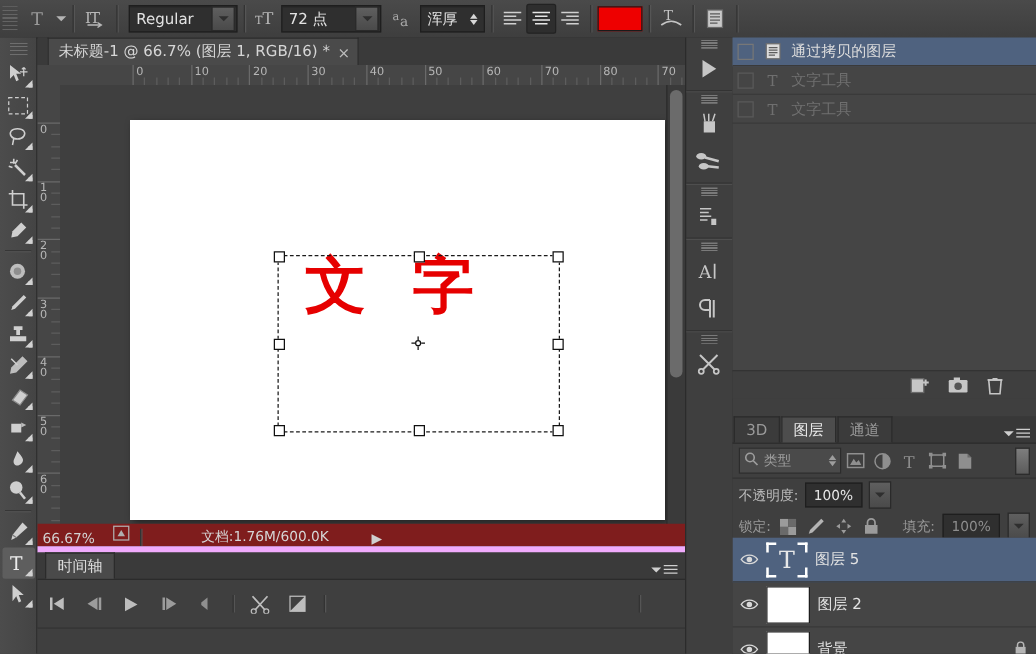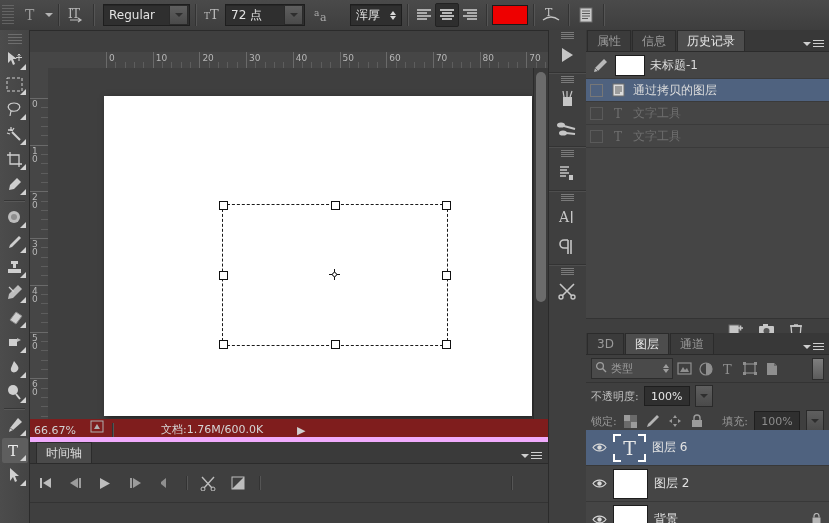--- a/index.html
+++ b/index.html
@@ -237,21 +237,21 @@
 
     <div style="width:7px;"></div>
 
     <span class="ob-icon">
       <svg width="20" height="16" viewBox="0 0 20 16">
         <text x="0" y="9" font-family="DejaVu Serif,serif" font-size="9" fill="#a9a9a9">a</text>
         <text x="6" y="14" font-family="DejaVu Serif,serif" font-size="11" fill="#a9a9a9">a</text>
       </svg>
     </span>
 
-    <div class="combo" style="width:50px;margin-left:14px;">
+    <div class="combo" style="width:50px;">
       <span class="txt">浑厚</span>
       <span class="btn" style="background:none;border:none;width:14px;">
         <span class="spin">
             <i class="caret-up-s"></i>
             <i class="caret-dn-s"></i>
           </span>
       </span>
     </div>
 
     <div class="ob-sep"></div>
@@ -416,20 +416,26 @@
       <i class="tri"></i>
     </div>
     <div class="tool">
       <svg width="17" height="17" viewBox="0 0 17 17">
           <path d="M4 1 L4 14 L7 10 L9 15 L11 14 L9 9 L13 9 Z" fill="#cfcfcf"></path>
         </svg>
       <i class="tri"></i>
     </div>
   </div>
 
+  <div id="tabbar">
+    <div id="doc-tab">
+      <span class="label">未标题-1 @ 66.7% (图层 1, RGB/16) *</span>
+      <span class="closex">×</span>
+    </div>
+  </div>
 
   <div id="canvas-area">
     <div id="ruler-corner"></div>
     <div id="ruler-h">
         <i class="rh-tick" style="left: 58px;"></i>
         <span class="rh-lbl" style="left: 58px;">0</span>
         <i class="rh-tick minor" style="left: 67.34px;"></i>
         <i class="rh-tick minor" style="left: 76.68px;"></i>
         <i class="rh-tick minor" style="left: 86.02px;"></i>
         <i class="rh-tick minor" style="left: 95.36px;"></i>
@@ -529,20 +535,21 @@
         <i class="rv-tick minor" style="top: 328.88px;"></i>
         <i class="rv-tick minor" style="top: 338.22px;"></i>
         <i class="rv-tick minor" style="top: 347.56px;"></i>
         <i class="rv-tick" style="top: 356.9px;"></i>
         <span class="rv-lbl" style="top: 358.9px;">70</span>
         <i class="rv-tick minor" style="top: 366.24px;"></i>
       </div>
 
     <div id="doc-window">
       <div id="page">
+        <div id="art-text" style="color: rgb(230, 0, 0);">文 字</div>
         <div id="bbox">
           <i class="handle" style="left:-4px;top:-4px;"></i>
           <i class="handle" style="left:50%;margin-left:-4px;top:-4px;"></i>
           <i class="handle" style="right:-4px;top:-4px;"></i>
           <i class="handle" style="left:-4px;top:50%;margin-top:-4px;"></i>
           <i class="handle" style="right:-4px;top:50%;margin-top:-4px;"></i>
           <i class="handle" style="left:-4px;bottom:-4px;"></i>
           <i class="handle" style="left:50%;margin-left:-4px;bottom:-4px;"></i>
           <i class="handle" style="right:-4px;bottom:-4px;"></i>
           <span id="refpt" style="left:50%;top:50%;margin:-6px 0 0 -6px;">
@@ -692,51 +699,22 @@
       <svg width="20" height="18" viewBox="0 0 20 18">
         <path d="M3 2 L15 14M17 2 L5 14" stroke="#c6c6c6" stroke-width="1.6" fill="none"></path>
         <circle cx="4" cy="15" r="2" fill="none" stroke="#c6c6c6" stroke-width="1.4"></circle>
         <circle cx="16" cy="15" r="2" fill="none" stroke="#c6c6c6" stroke-width="1.4"></circle>
       </svg>
     </div>
   </div>
 
   <div id="dock">
 
-    <div class="panel-tabs">
-      <div class="ptab">
-          <span>属性</span>
-        </div>
-      <div class="ptab">
-          <span>信息</span>
-        </div>
-      <div class="ptab active">
-          <span>历史记录</span>
-        </div>
-      <span class="pmenu">
-        <i class="caret-dn" style="border-top-color:#cfcfcf;"></i>
-        <span class="bars">
-            <i></i>
-            <i></i>
-            <i></i>
-          </span>
-      </span>
-    </div>
 
     <div id="history-panel">
-      <div class="hrow" style="height:26px;">
-        <span class="ob-icon" style="width:20px;">
-          <svg width="15" height="15" viewBox="0 0 15 15">
-              <path d="M11 1 L14 4 L5 13 L1 14 L2 10 Z" fill="#b9b9b9"></path>
-              <path d="M2 10 L5 13" stroke="#6d6d6d"></path>
-            </svg>
-        </span>
-        <span class="hsnap"></span>
-        <span>未标题-1</span>
-      </div>
 
       <div class="hrow sel">
         <span class="hbox"></span>
         <span class="ob-icon" style="width:20px;color:#dcdcdc;">
           <svg width="13" height="14" viewBox="0 0 13 14">
               <rect x="1" y="1" width="11" height="12" fill="#dcdcdc" stroke="#6e6e6e"></rect>
               <g stroke="#5d5d5d" stroke-width="1">
                 <path d="M3 4h7M3 6h7M3 8h7M3 10h5"></path>
               </g>
             </svg>
@@ -911,21 +889,21 @@
           <span class="eye">
             <svg width="15" height="11" viewBox="0 0 15 11">
                 <path d="M1 5.5 C4 1 11 1 14 5.5 C11 10 4 10 1 5.5 Z" fill="none" stroke="#d8d8d8" stroke-width="1.1"></path>
                 <circle cx="7.5" cy="5.5" r="2.2" fill="#d8d8d8"></circle>
               </svg>
           </span>
           <span class="lthumb text">
             T
             <i class="corner c-tl"></i><i class="corner c-tr"></i><i class="corner c-bl"></i><i class="corner c-br"></i>
           </span>
-          <span>图层 6</span>
+          <span>图层 5</span>
         </div>
         <div class="lrow">
           <span class="eye">
             <svg width="15" height="11" viewBox="0 0 15 11">
                 <path d="M1 5.5 C4 1 11 1 14 5.5 C11 10 4 10 1 5.5 Z" fill="none" stroke="#d8d8d8" stroke-width="1.1"></path>
                 <circle cx="7.5" cy="5.5" r="2.2" fill="#d8d8d8"></circle>
               </svg>
           </span>
           <span class="lthumb"></span>
           <span>图层 2</span>

